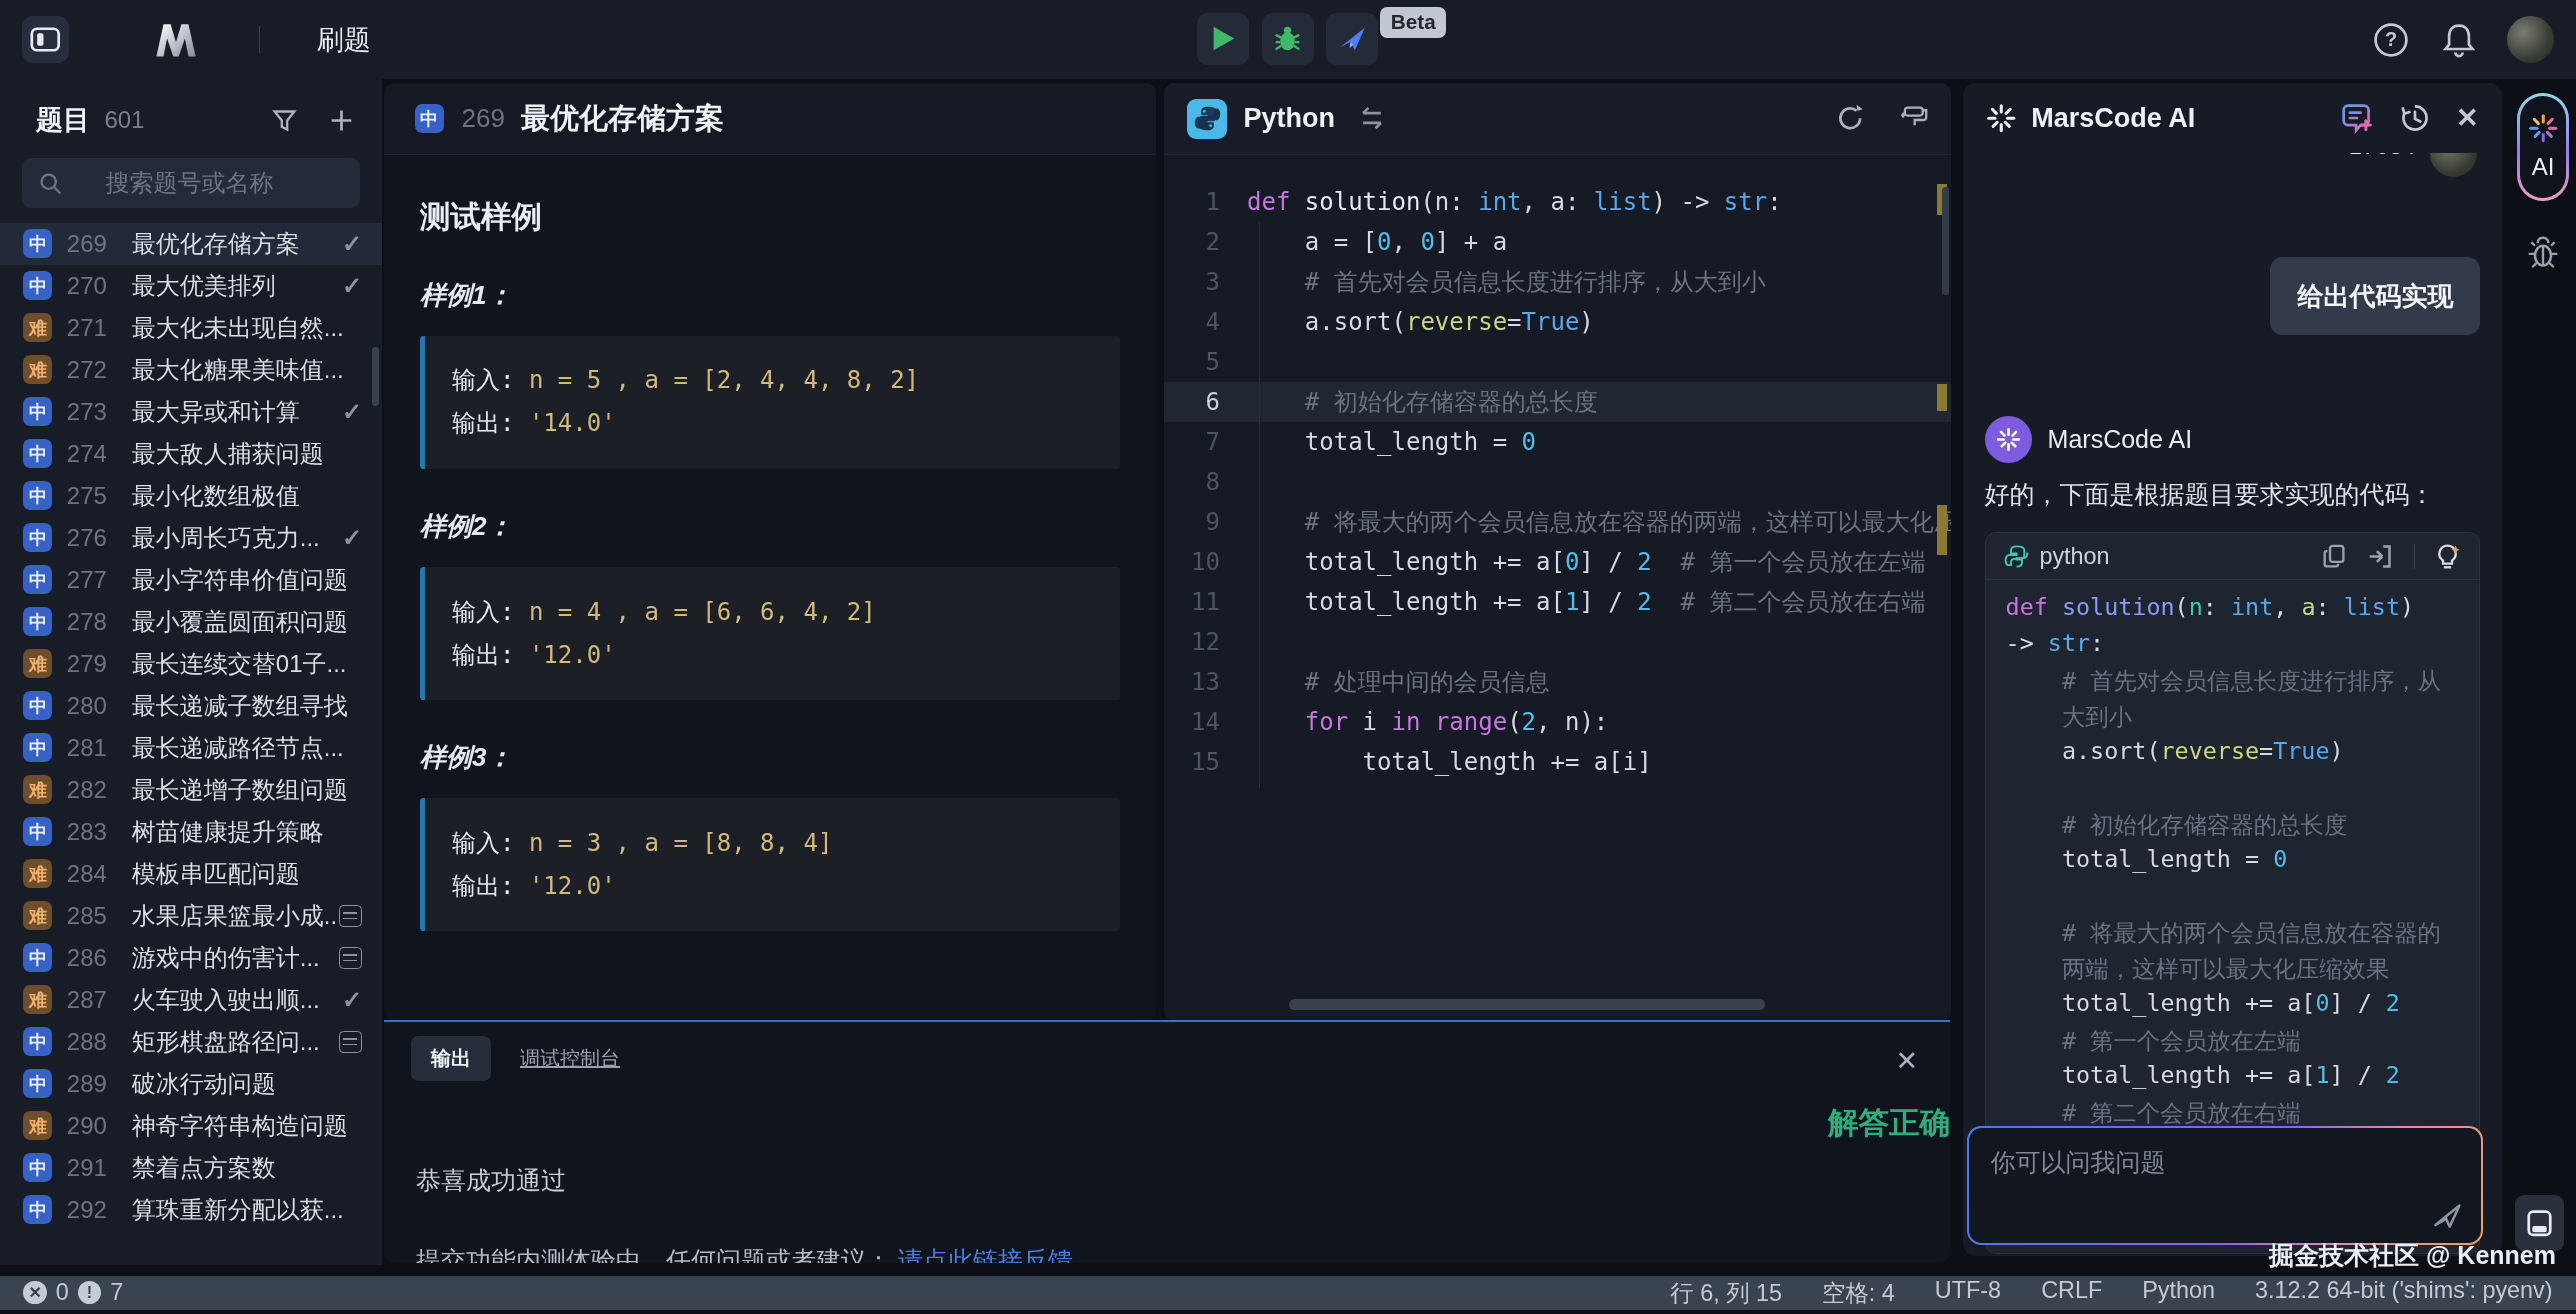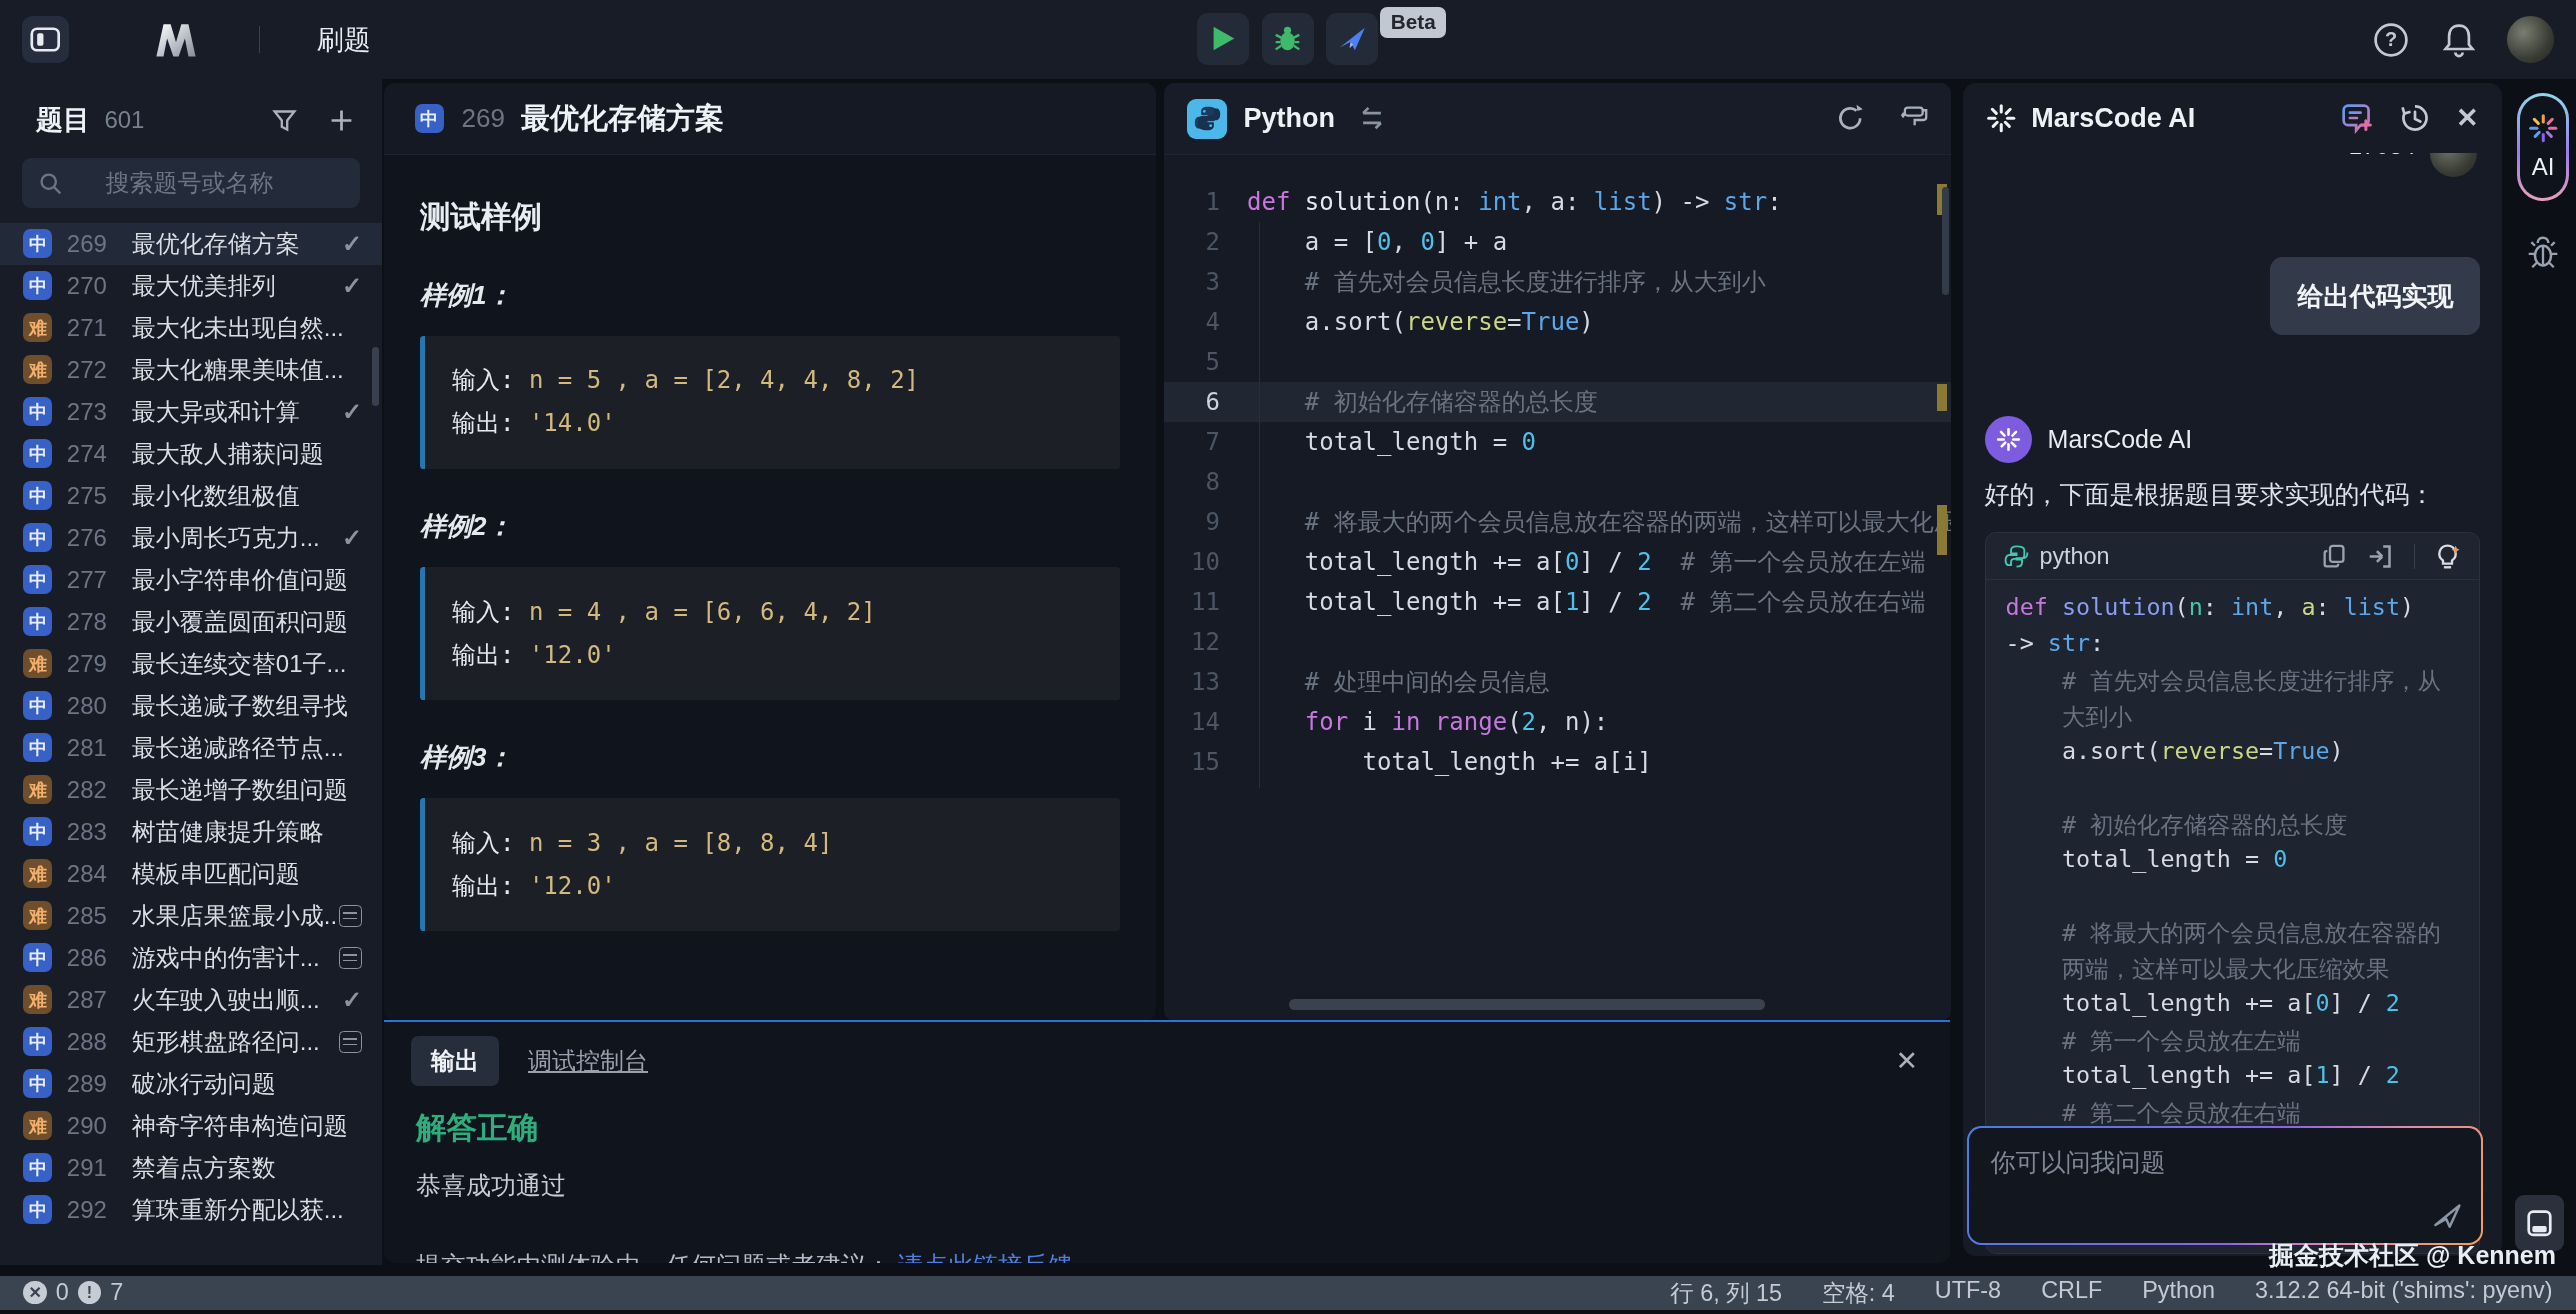--- a/index.html
+++ b/index.html
@@ -73,25 +73,25 @@
   .tk-ty { color:#5ca7e8; } .tk-num { color:#4fc1e8; } .tk-at { color:#ccd786; }
   .tk-cm { color:#6b7380; } .tk-pl { color:#d5dae3; } .tk-par { color:#45c5ad; }
   .sq { text-decoration:underline; text-decoration-style:wavy; text-decoration-color:#b8962e; text-decoration-thickness:1.8px; text-underline-offset:6.3px; }
   .ruler-mark { position:absolute; right:3.6px; width:10.8px; background:#8a7a33; }
   .ed-vscroll { position:absolute; right:1.8px; top:32px; width:7.2px; height:108px; background:#333b48; border-radius:3.6px; }
   .ed-hscroll { position:absolute; left:125px; bottom:9px; width:476px; height:10.8px; background:#3a4250; border-radius:5.4px; }
 
   
   .output { left:384px; top:1020px; width:1566px; height:243px; border-top:2.7px solid #2d72d9; border-radius:0 0 10.8px 10.8px; background:#10141d; }
   .out-tabs { display:flex; align-items:center; padding:14.4px 27px 0 27px; gap:9px; }
-  .tab { font-size:24px; padding:9px 20px; border-radius:7.2px; }
+  .tab { font-size:20px; padding:9px 20px; border-radius:7.2px; }
   .tab.active { background:#262d3b; color:#edf0f4; font-weight:bold; }
   .tab.inactive { color:#99a1ad;text-decoration:underline; }
   .out-close { position:absolute; right:32px; top:23.4px; color:#aab2bd; font-size:27px; }
-  .out-result { margin:21.6px 0 0 32px; font-size:30.5px; font-weight:600; color:#2fae7d; }
+  .out-result { margin:21.6px 0 0 32px; font-size:30.5px; font-weight:600; color:#2fae7d;text-align:right; }
   .out-msg { margin:20px 0 0 32px; font-size:25px; color:#c6ccd4; }
   .out-notice { margin:47px 0 0 32px; font-size:25px; color:#b4bbc6; }
   .out-link { color:#4d7fe3; }
 
   
   .ai { left:1963px; top:83px; width:539px; height:1173px; background:#161b26; border-radius:12.6px; }
   .ai-head { height:70px; display:flex; align-items:center; padding:0 23.4px; }
   .ai-title { font-size:27px; font-weight:bold; color:#eef1f5; margin-left:14.4px; flex:1; }
   .ai-head-icons { display:flex; gap:25px; align-items:center; }
   .chat { position:relative; height:1103px; overflow:hidden; padding:0 21.6px; }

